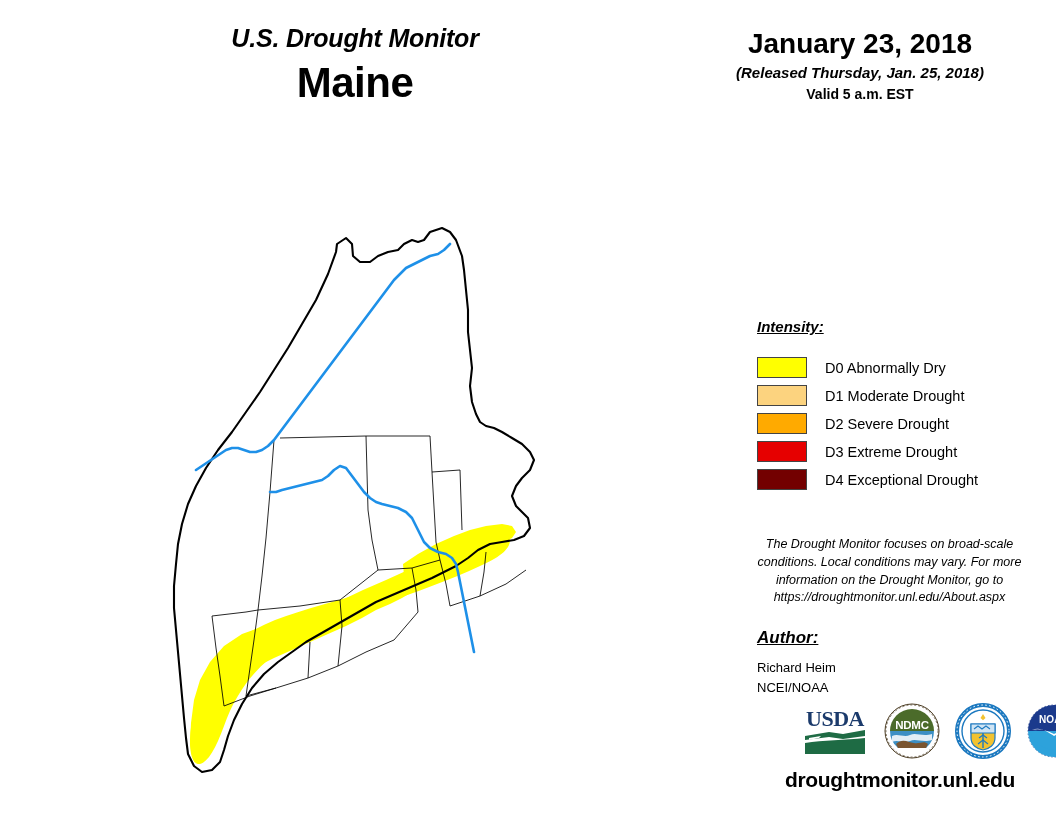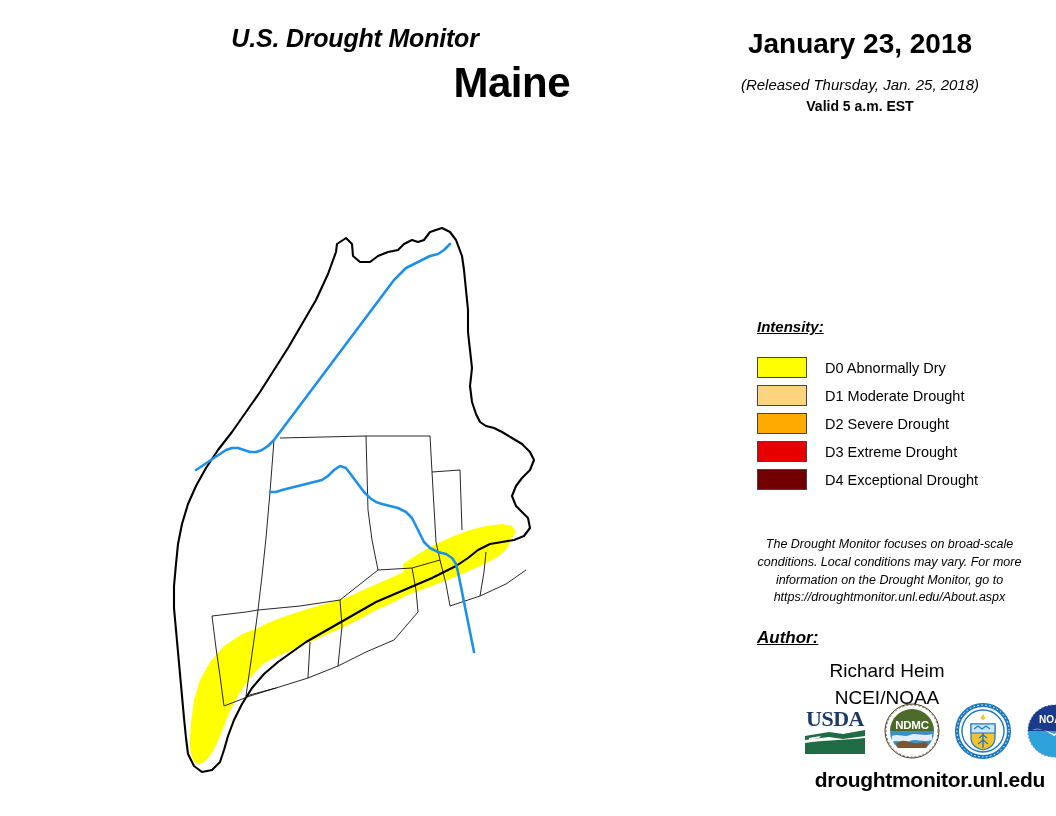--- a/index.html
+++ b/index.html
@@ -6,25 +6,25 @@
   body{
     width:1056px;height:816px;background:#ffffff;
     font-family:"Liberation Sans", sans-serif;
     color:#000;overflow:hidden;position:relative;
   }
   .page{position:relative;width:1056px;height:700px;}
 
   
   .title-block{position:absolute;left:140px;top:24px;width:430px;text-align:center;}
   .title-main{font-size:25px;font-weight:bold;font-style:italic;letter-spacing:-0.2px;}
-  .title-state{font-size:42px;font-weight:bold;margin-top:6px;letter-spacing:-0.5px;text-align:right;}
+  .title-state{font-size:42px;font-weight:bold;margin-top:6px;letter-spacing:-0.5px;}
 
   .date-block{position:absolute;left:690px;top:28px;width:340px;text-align:center;}
   .date-main{font-size:28px;font-weight:bold;}
-  .date-released{font-size:15px;font-weight:normal;font-style:italic;margin-top:16px;}
+  .date-released{font-size:15px;font-weight:bold;font-style:italic;margin-top:4px;}
   .date-valid{font-size:14px;font-weight:bold;margin-top:5px;}
 
   
   .map-wrap{position:absolute;left:150px;top:140px;width:470px;height:660px;}
   .map-wrap svg{display:block;width:470px;height:660px;}
 
   
   .legend{position:absolute;left:757px;top:318px;width:270px;}
   .legend-title{font-size:15px;font-weight:bold;font-style:italic;text-decoration:underline;margin-bottom:20px;}
   .legend-row{display:flex;align-items:center;height:25px;margin-bottom:3px;}
@@ -32,29 +32,29 @@
   .legend-label{font-size:14.5px;margin-left:18px;white-space:nowrap;}
 
   
   .disclaimer{position:absolute;left:757px;top:536px;width:265px;
     font-size:12.5px;font-style:italic;line-height:1.42;}
   .disclaimer div{white-space:nowrap;text-align:center;}
 
   
   .author{position:absolute;left:757px;top:628px;width:260px;}
   .author-title{font-size:17px;font-weight:bold;font-style:italic;text-decoration:underline;}
-  .author-line{font-size:19px;margin-top:5px;text-align:center;}
+  .author-line{font-size:13px;margin-top:5px;}
   .author-line.first{margin-top:12px;}
 
   
   .logos{position:absolute;left:755px;top:702px;width:285px;height:62px;
     display:flex;align-items:flex-start;justify-content:space-between;margin-left:44px;}
   .logo{height:58px;flex:0 0 auto;}
 
-  .site-url{position:absolute;left:755px;top:768px;width:290px;text-align:right;
+  .site-url{position:absolute;left:755px;top:768px;width:290px;text-align:center;
     font-size:21px;font-weight:bold;letter-spacing:-0.3px;}
 </style>
 </head>
 <body>
 
 <div class="page">
 
   <div class="title-block">
     <div class="title-main">U.S. Drought Monitor</div>
     <div class="title-state">Maine</div>

